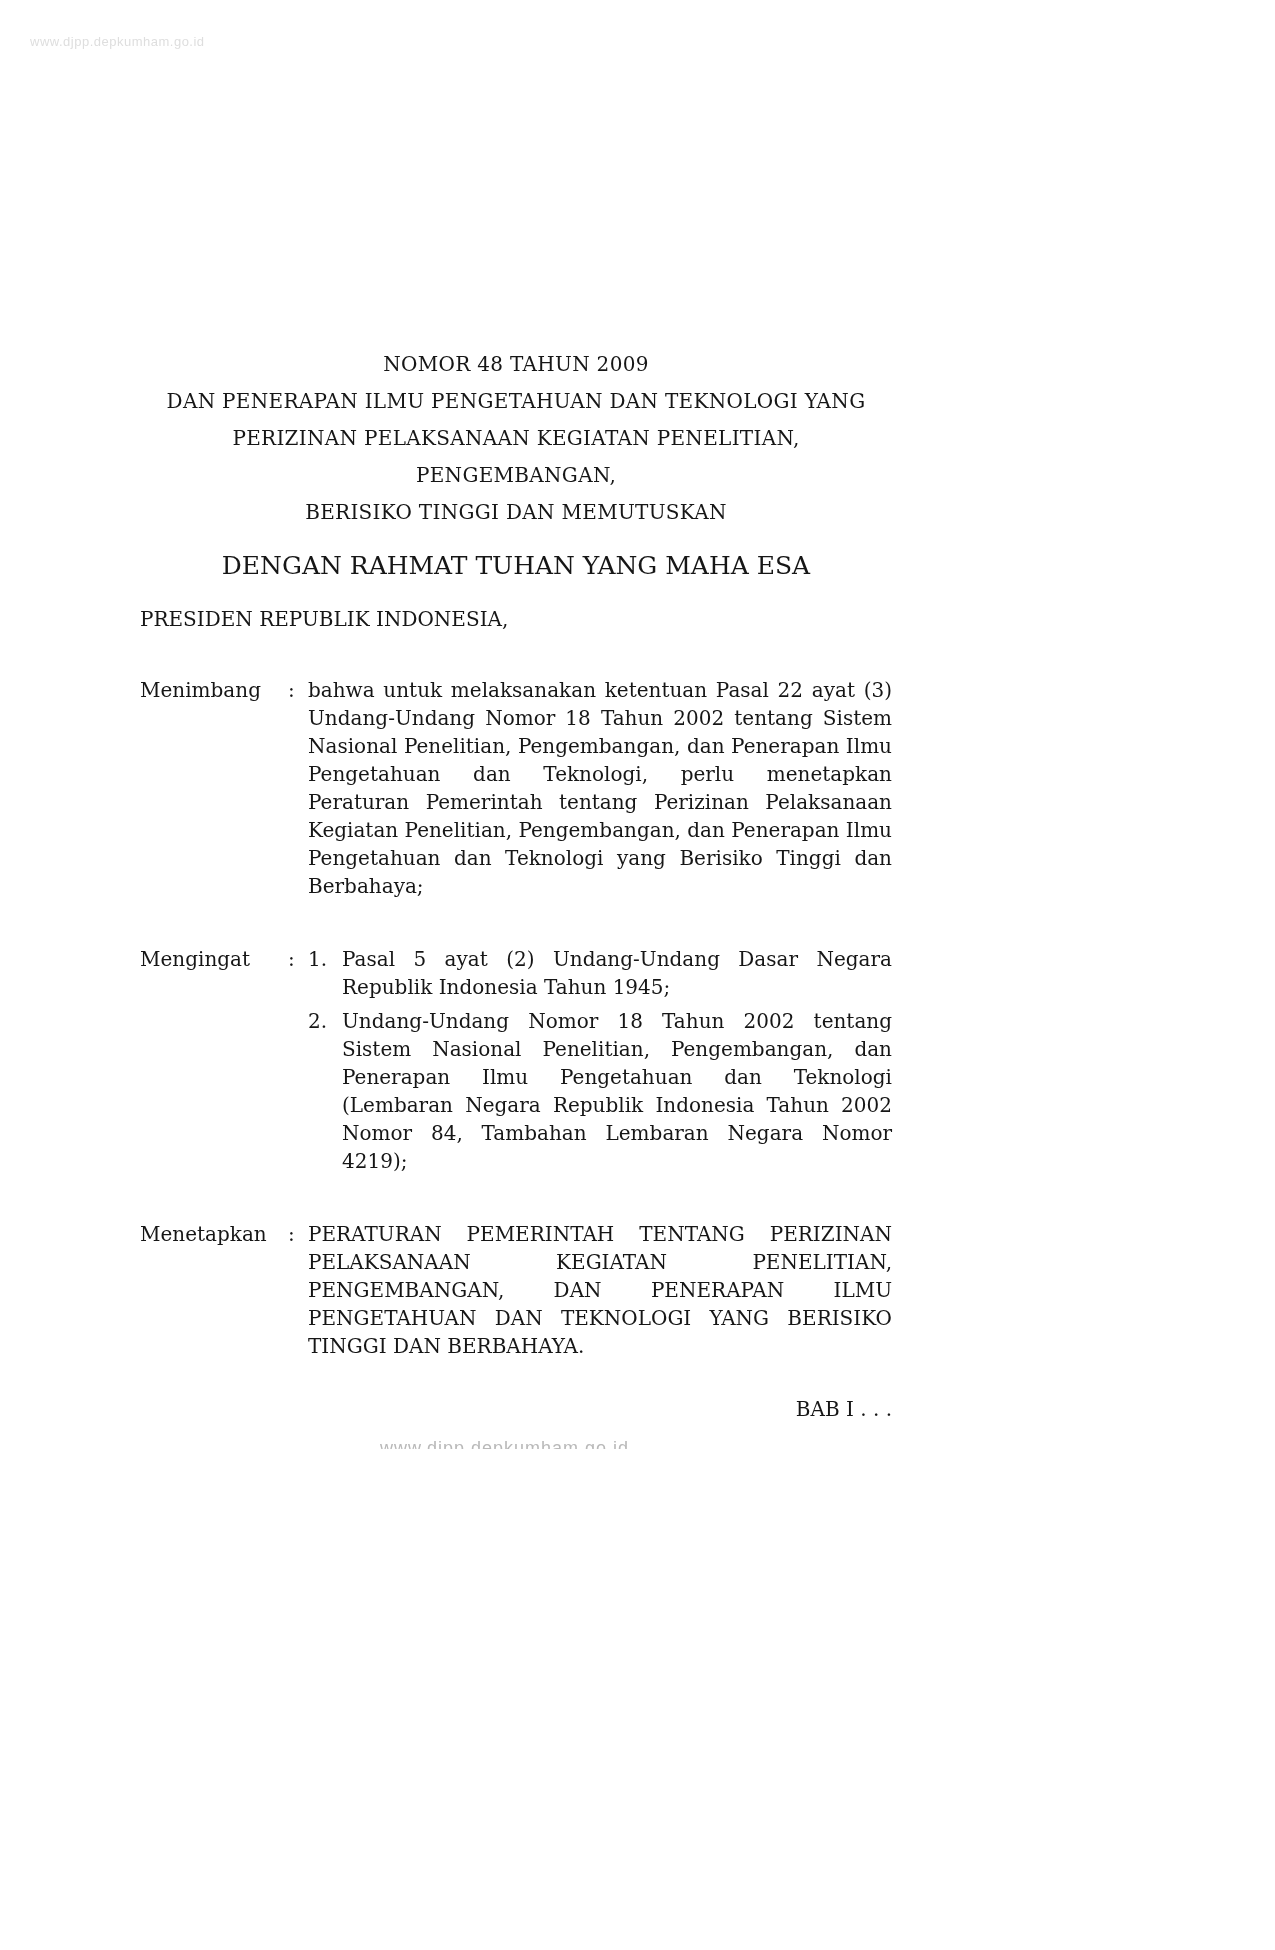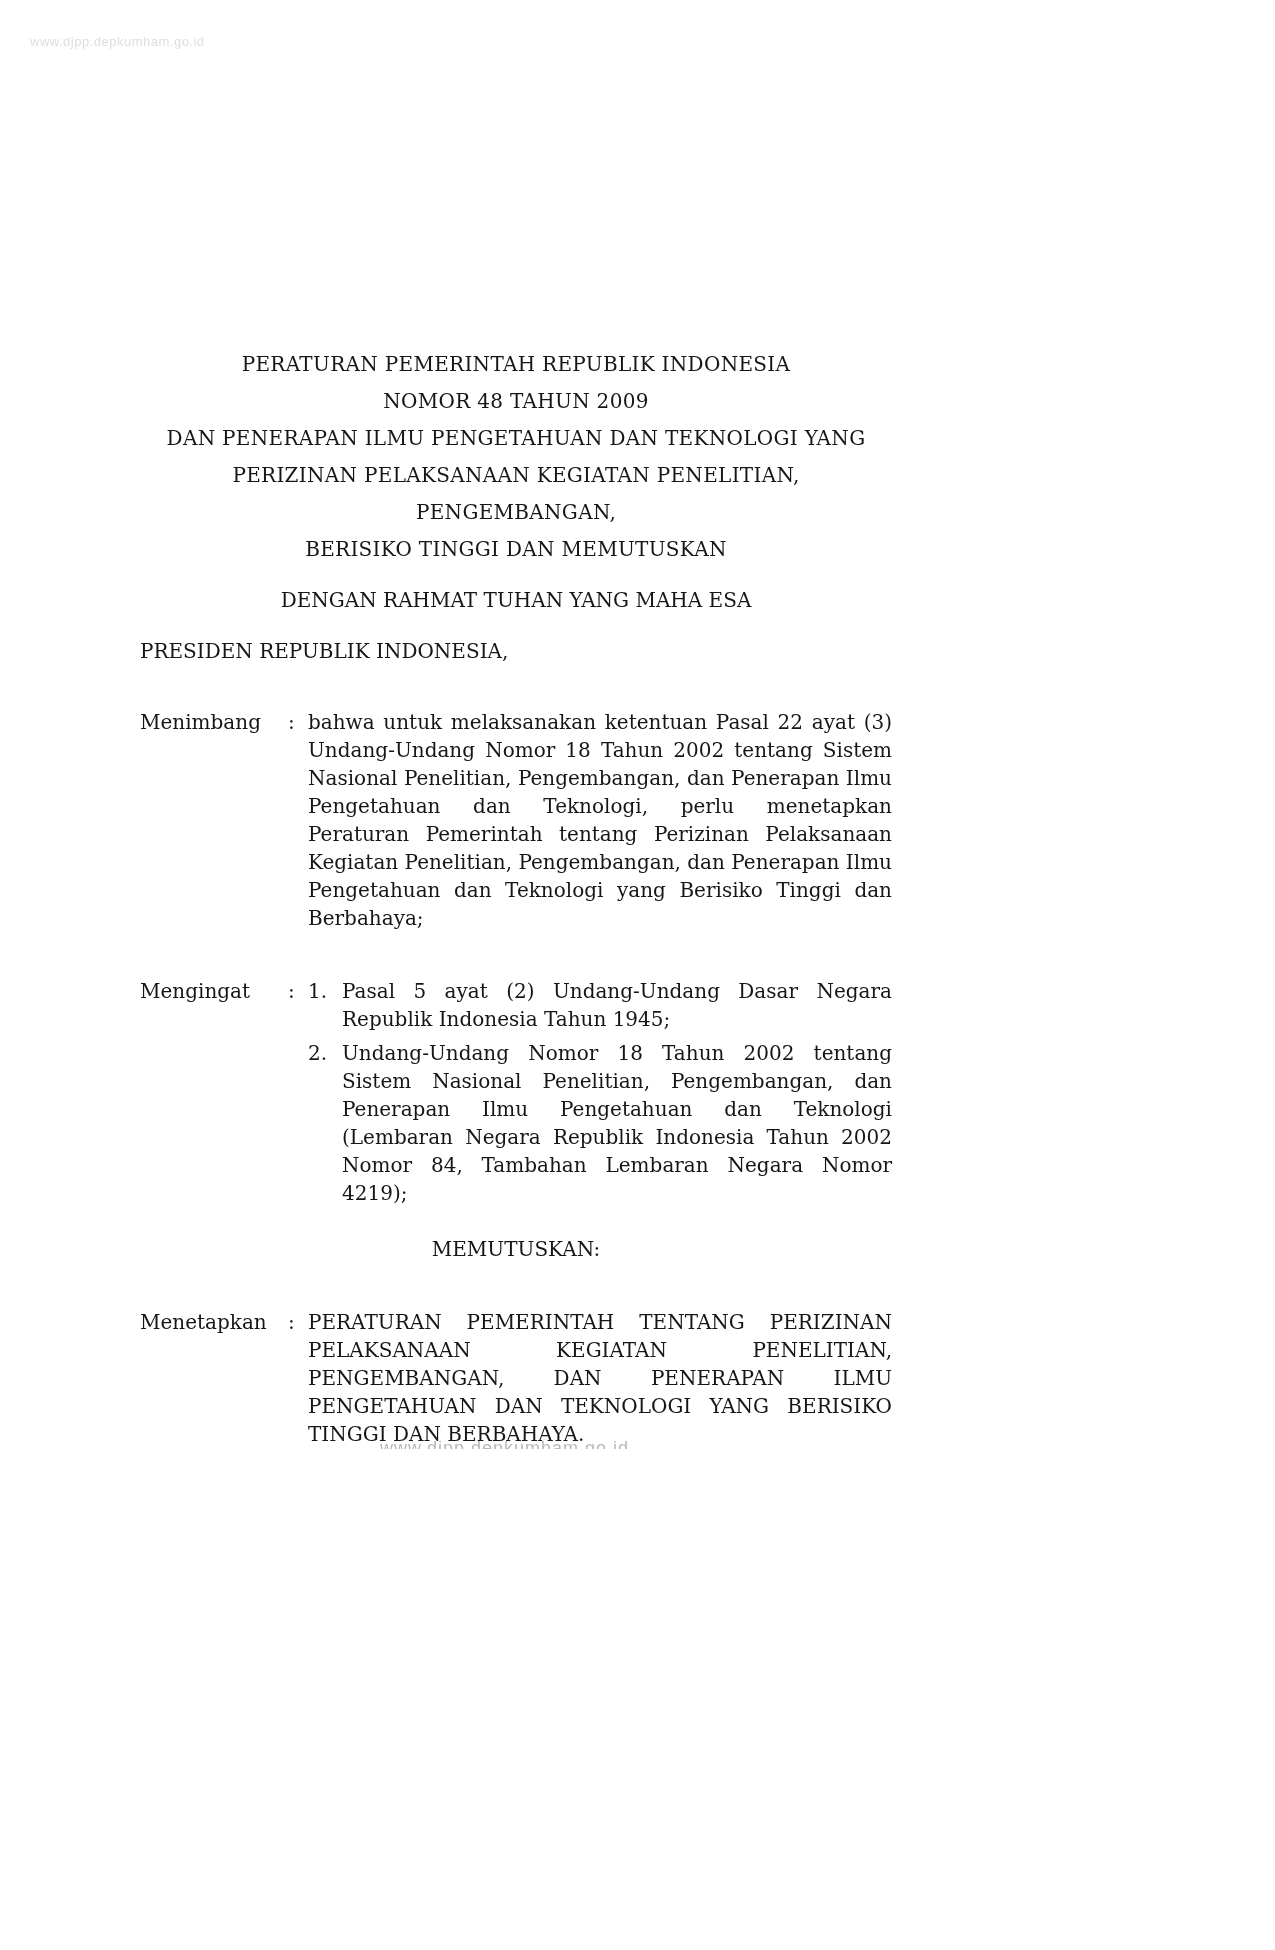--- a/index.html
+++ b/index.html
@@ -41,21 +41,21 @@
     width: 752px;
   }
   .title-block {
     text-align: center;
     font-size: 20px;
     line-height: 37px;
     letter-spacing: 0.3px;
   }
   .invocation {
     text-align: center;
-    font-size: 20px;
+    font-size: 25px;
     margin-top: 20px;
   }
   .issuer {
     text-align: left;
     font-size: 20px;
     margin-top: 27px;
   }
   .body-blocks {
     margin-top: 34px;
     font-size: 20px;
@@ -105,21 +105,20 @@
 </head>
 <body>
 
 <div class="page">
 
   <div class="watermark-top">www.djpp.depkumham.go.id</div>
 
   <div class="content">
 
     <div class="title-block">
-      <div>PERATURAN PEMERINTAH REPUBLIK INDONESIA</div>
       <div>NOMOR 48 TAHUN 2009</div>
       <div>DAN PENERAPAN ILMU PENGETAHUAN DAN TEKNOLOGI YANG</div>
       <div>PERIZINAN PELAKSANAAN KEGIATAN PENELITIAN, PENGEMBANGAN,</div>
       <div>BERISIKO TINGGI DAN MEMUTUSKAN</div>
     </div>
 
     <div class="invocation">DENGAN RAHMAT TUHAN YANG MAHA ESA</div>
 
     <div class="issuer">PRESIDEN REPUBLIK INDONESIA,</div>
 
@@ -139,21 +138,20 @@
             <div class="list-num">1.</div>
             <div class="list-text">Pasal 5 ayat (2) Undang-Undang Dasar Negara Republik Indonesia Tahun 1945;</div>
           </div>
           <div class="list-item">
             <div class="list-num">2.</div>
             <div class="list-text">Undang-Undang Nomor 18 Tahun 2002 tentang Sistem Nasional Penelitian, Pengembangan, dan Penerapan Ilmu Pengetahuan dan Teknologi (Lembaran Negara Republik Indonesia Tahun 2002 Nomor 84, Tambahan Lembaran Negara Nomor 4219);</div>
           </div>
         </div>
       </div>
 
-      <div class="memutuskan">MEMUTUSKAN:</div>
 
       <div class="row">
         <div class="row-label">Menetapkan</div>
         <div class="row-colon">:</div>
         <div class="row-body">PERATURAN PEMERINTAH TENTANG PERIZINAN PELAKSANAAN KEGIATAN PENELITIAN, PENGEMBANGAN, DAN PENERAPAN ILMU PENGETAHUAN DAN TEKNOLOGI YANG BERISIKO TINGGI DAN BERBAHAYA.</div>
       </div>
 
       <div class="continuation">BAB I . . .</div>
 
     </div>

